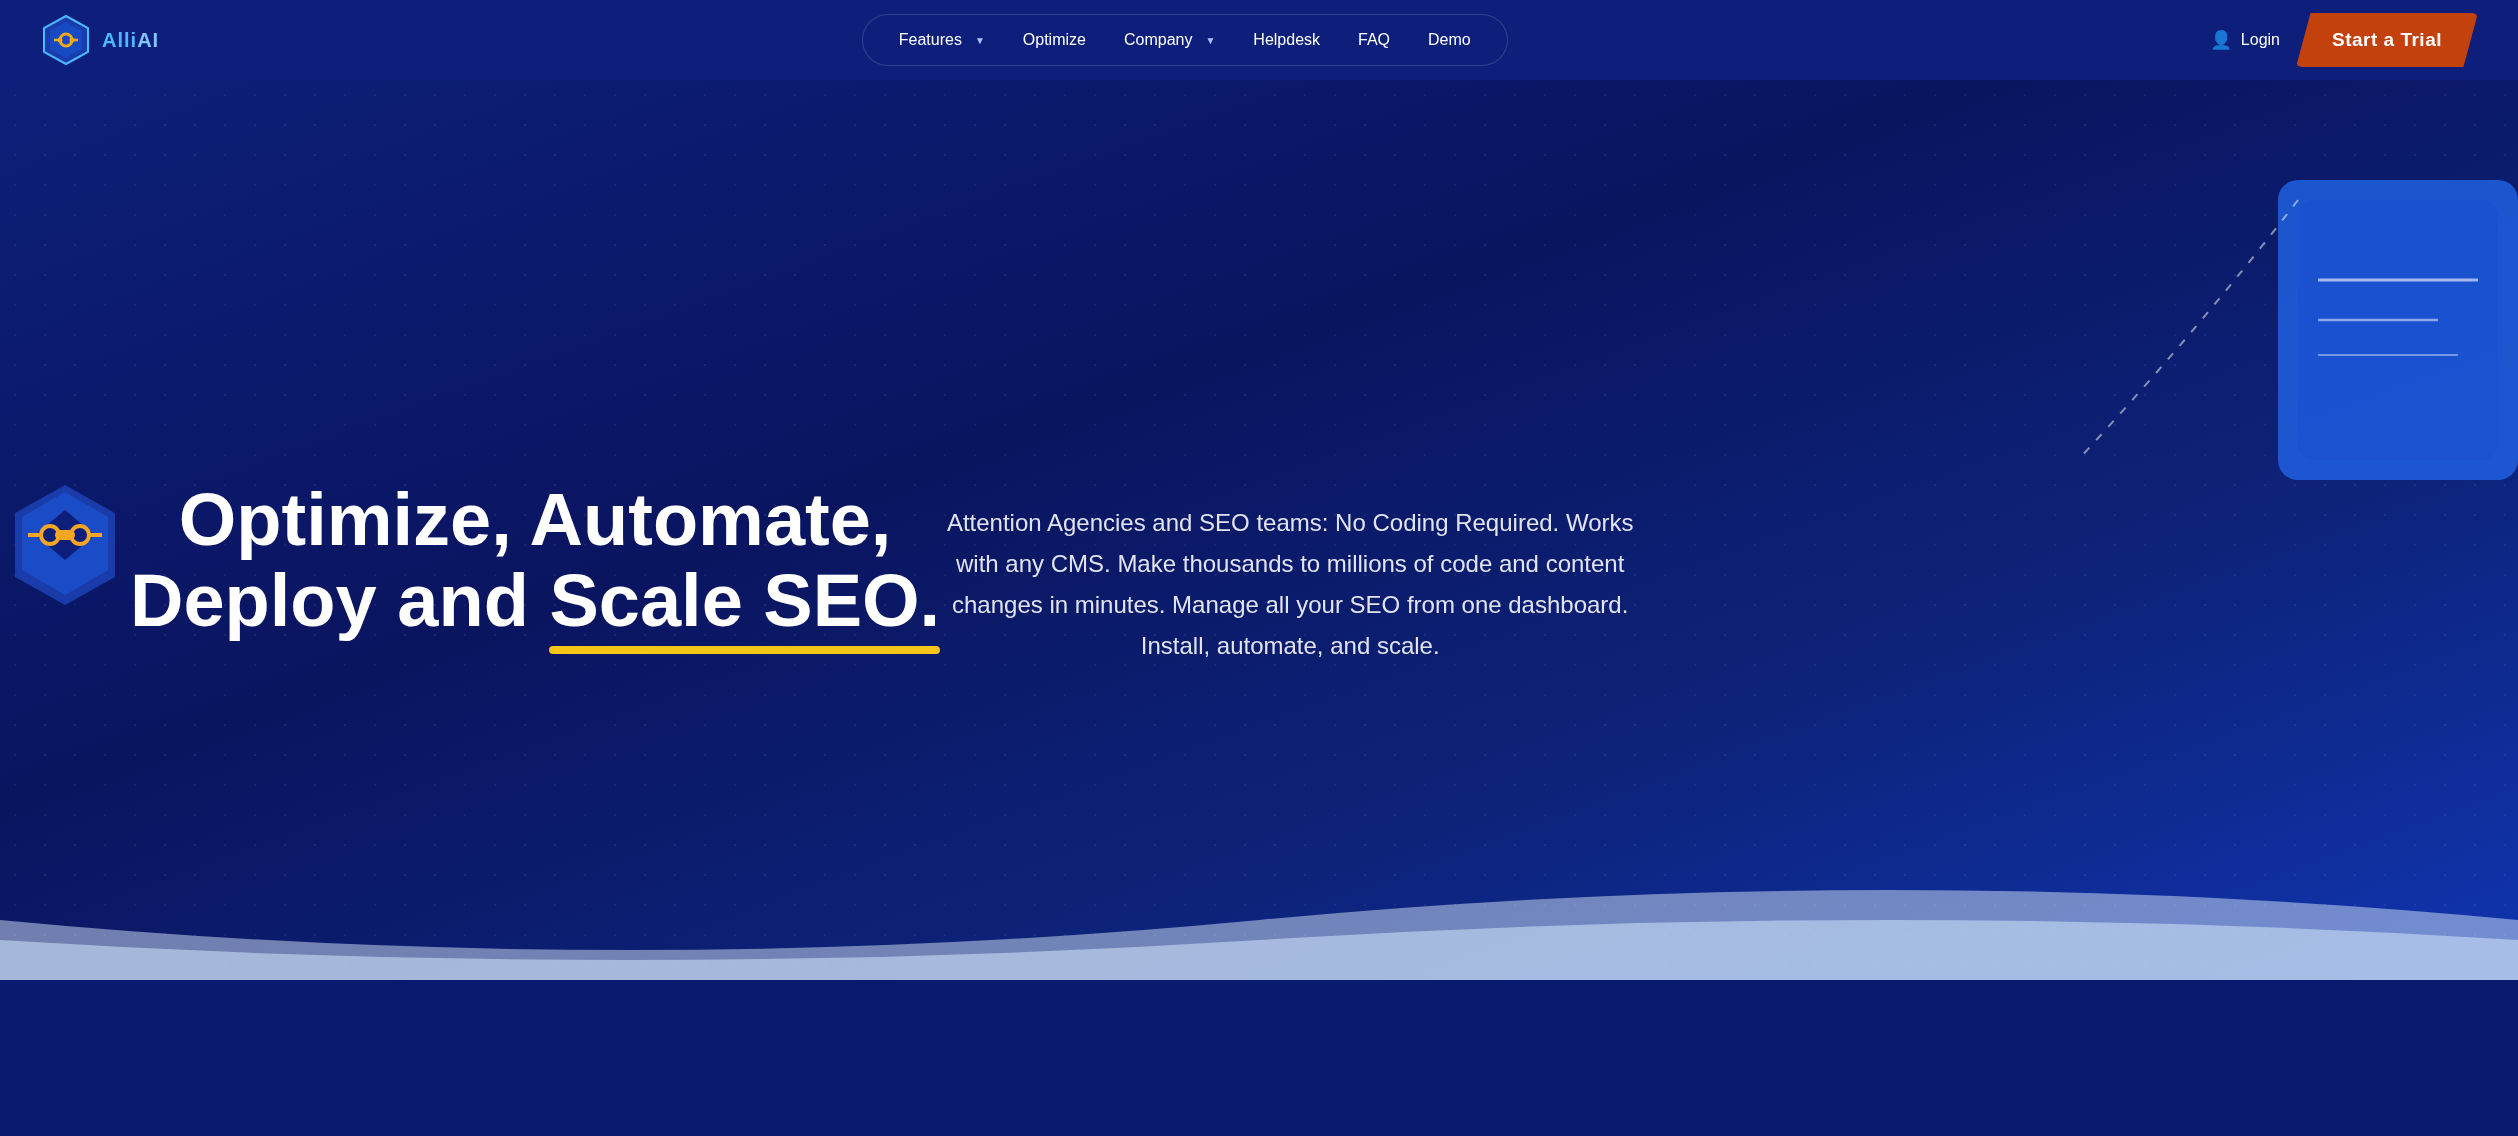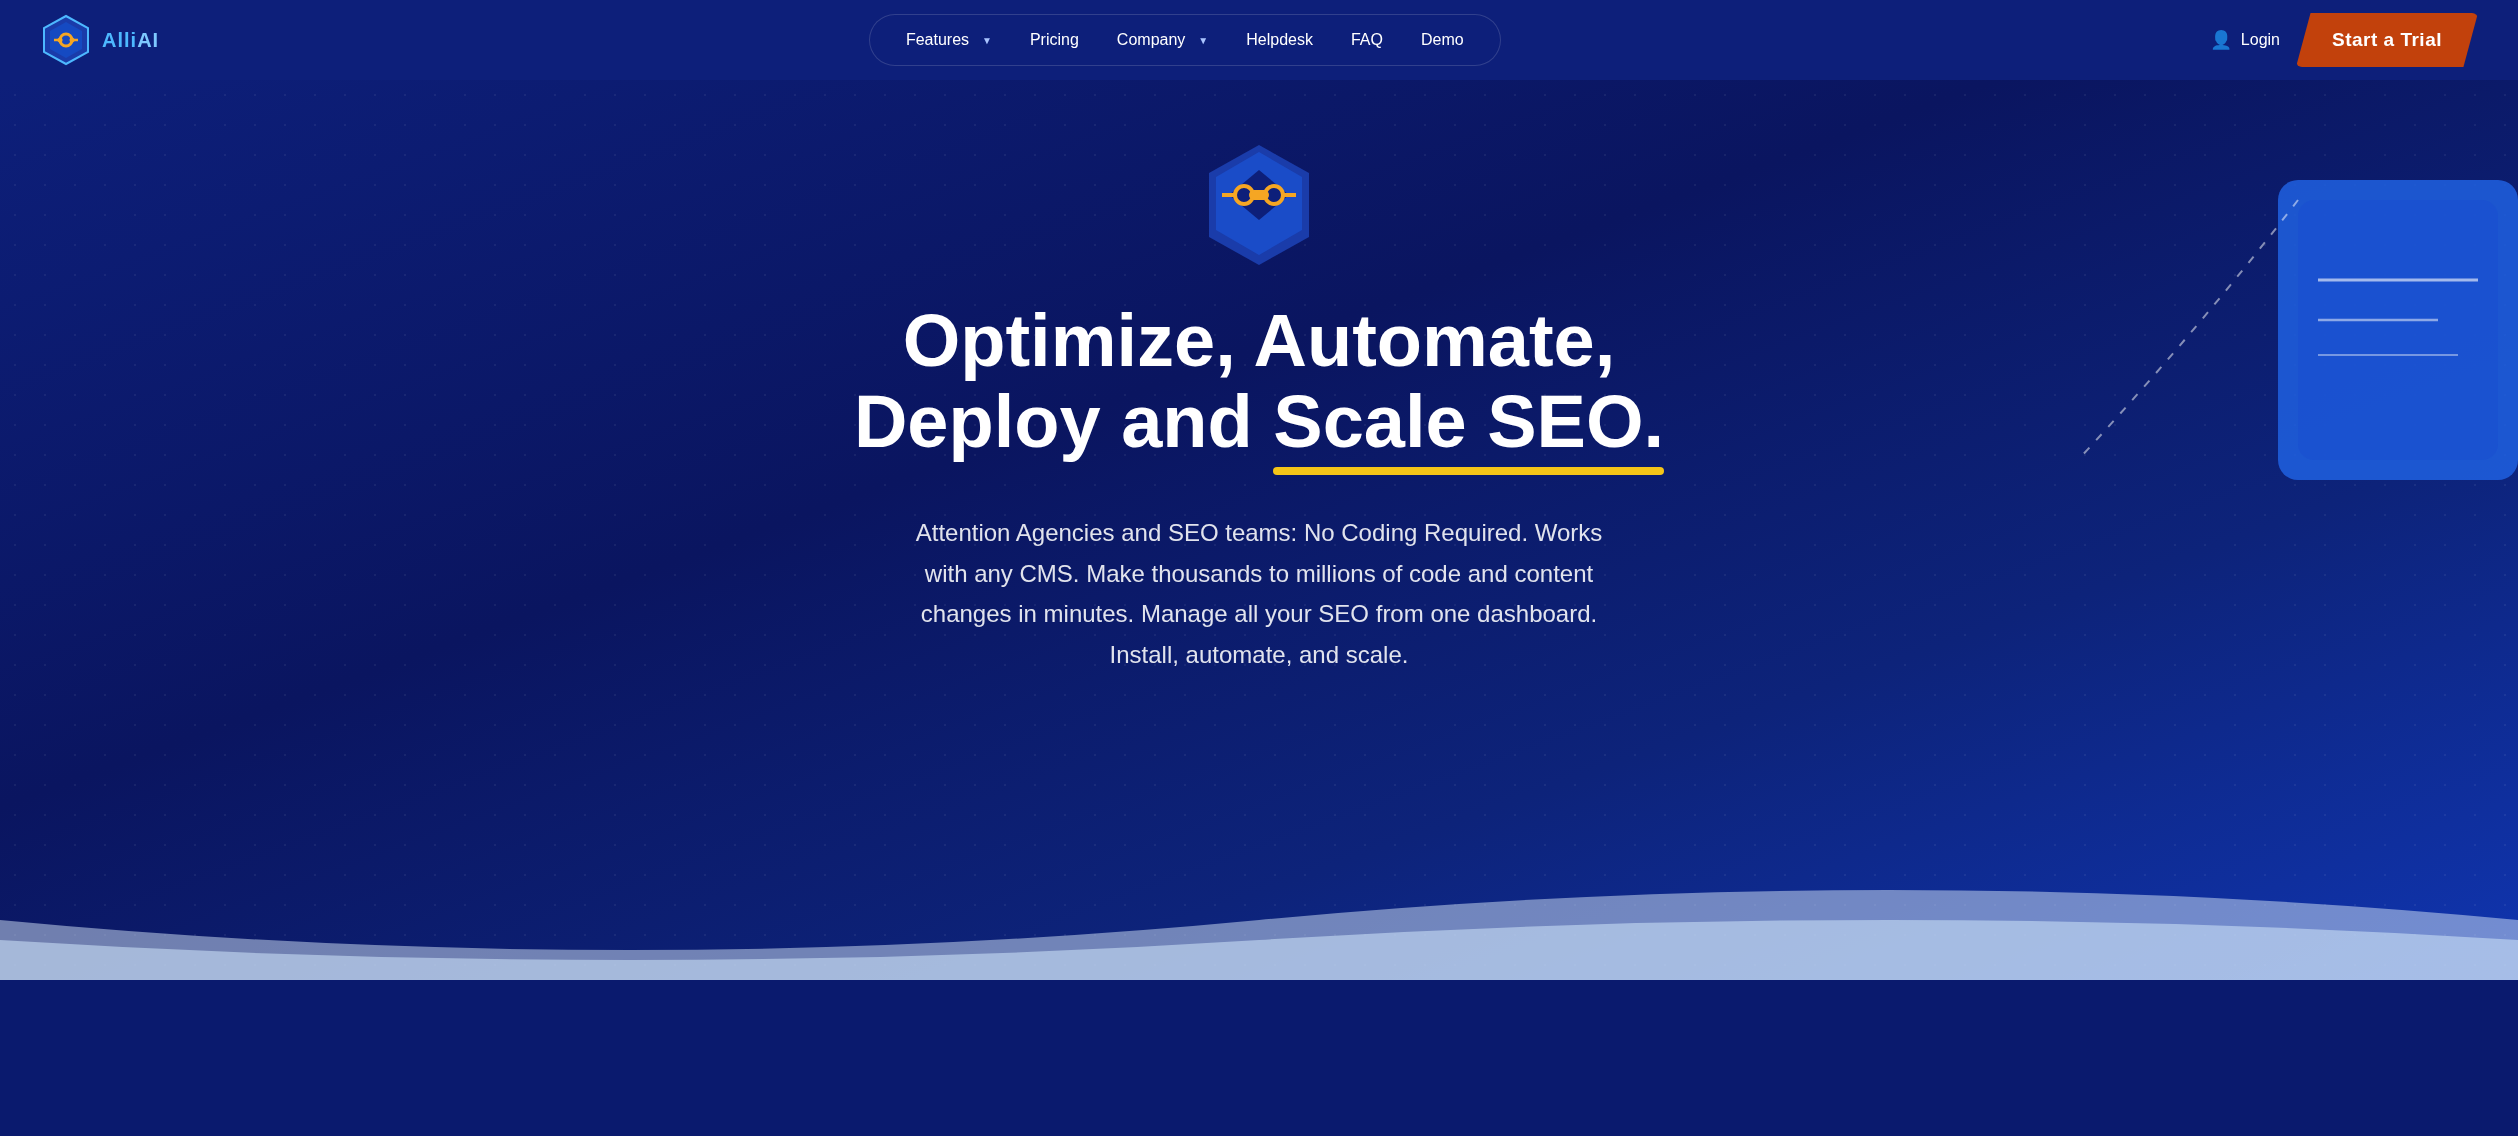--- a/index.html
+++ b/index.html
@@ -102,21 +102,21 @@
       white-space: nowrap;
       letter-spacing: 0.5px;
     }
 
     
     .hero {
       min-height: 900px;
       background: linear-gradient(160deg, #0d1f7a 0%, #0a1560 40%, #0d237a 70%, #1035b0 100%);
       position: relative;
       display: flex;
-      flex-direction: column;
+      flex-direction: row;
       align-items: center;
       justify-content: flex-start;
       padding-top: 60px;
       overflow: hidden;
     }
 
     
     .hero::before {
       content: '';
       position: absolute;
@@ -222,21 +222,21 @@
       <span>Alli</span><span style="color:#7ec8ff">AI</span>
     </span>
   </a>
 
   <div class="nav-links">
     <a class="nav-link" href="#">
       <span>Features</span>
       <span class="chevron">▼</span>
     </a>
     <a class="nav-link" href="#">
-      <span>Pricing</span>
+      <span>Optimize</span>
     </a>
     <a class="nav-link" href="#">
       <span>Company</span>
       <span class="chevron">▼</span>
     </a>
     <a class="nav-link" href="#">
       <span>Helpdesk</span>
     </a>
     <a class="nav-link" href="#">
       <span>FAQ</span>

